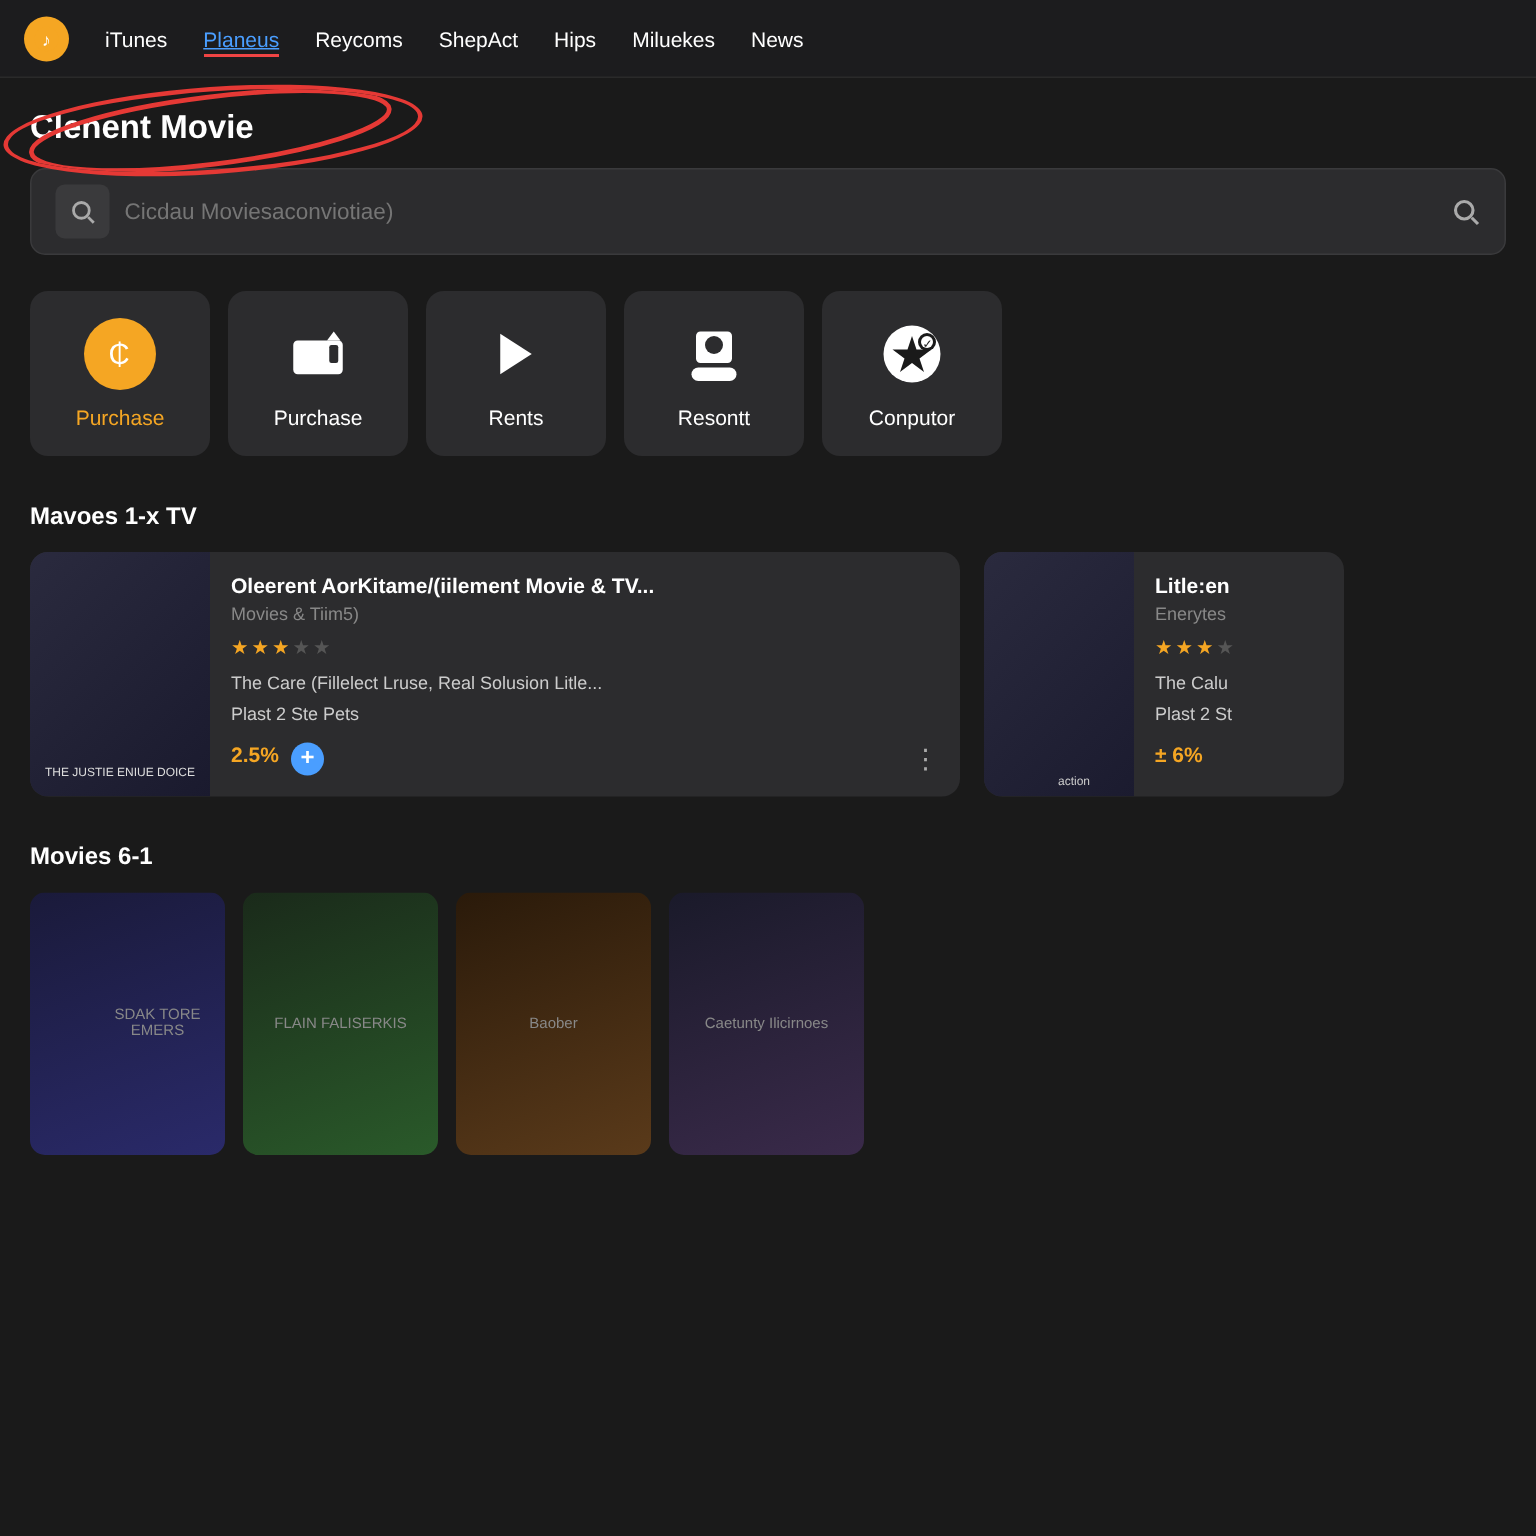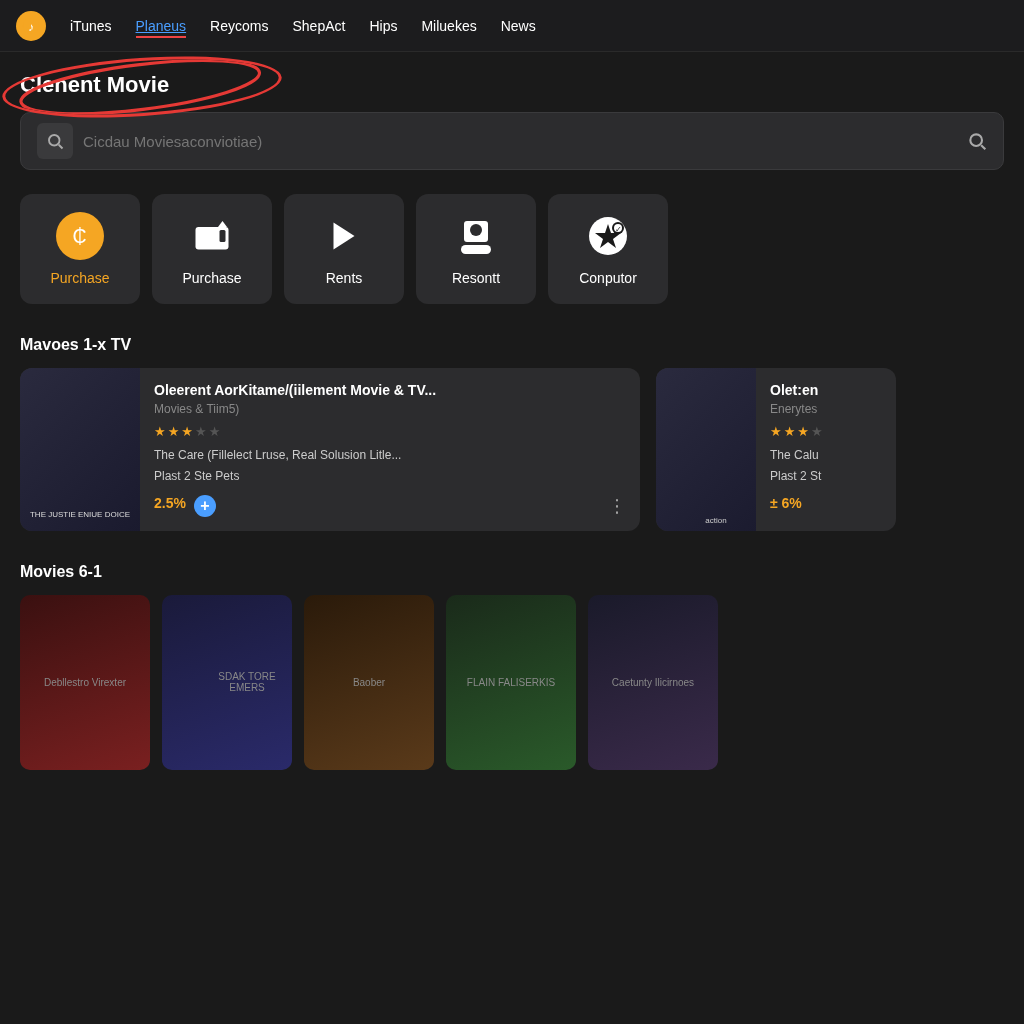--- a/index.html
+++ b/index.html
@@ -443,21 +443,21 @@
         </div>
       </div>
 
       <div class="movie-card-partial">
         <div class="movie-thumb poster-1" style="width:100px;background:linear-gradient(135deg,#1a1a2e,#2a2a4e);">
           <div class="movie-thumb-placeholder">
             <span style="font-size:8px;color:#ccc;">action</span>
           </div>
         </div>
         <div class="movie-info">
-          <div class="movie-title">Olet:en</div>
+          <div class="movie-title">Litle:en</div>
           <div class="movie-genre">Enerytes</div>
           <div class="stars">
             <span class="star">★</span>
             <span class="star">★</span>
             <span class="star">★</span>
             <span class="star-empty">★</span>
           </div>
           <div class="movie-desc">The Calu</div>
           <div class="movie-desc">Plast 2 St</div>
           <div class="movie-price" style="margin-top:6px;">
@@ -467,32 +467,29 @@
       </div>
 
     </div>
   </div>
 
   
   <div>
     <div class="section-label">Movies 6-1</div>
     <div class="movies-row">
 
-      <div class="movie-poster poster-1">
-        <div class="poster-placeholder">Debllestro Virexter</div>
-      </div>
       <div class="movie-poster poster-2">
         <div class="poster-placeholder">SDAK TORE EMERS</div>
       </div>
+      <div class="movie-poster poster-3">
+        <div class="poster-placeholder">FLAIN FALISERKIS</div>
+      </div>
       <div class="movie-poster poster-4">
         <div class="poster-placeholder">Baober</div>
       </div>
-      <div class="movie-poster poster-3">
-        <div class="poster-placeholder">FLAIN FALISERKIS</div>
-      </div>
       <div class="movie-poster poster-5">
         <div class="poster-placeholder">Caetunty Ilicirnoes</div>
       </div>
 
     </div>
   </div>
 
 </div>
 
 </body></html>

